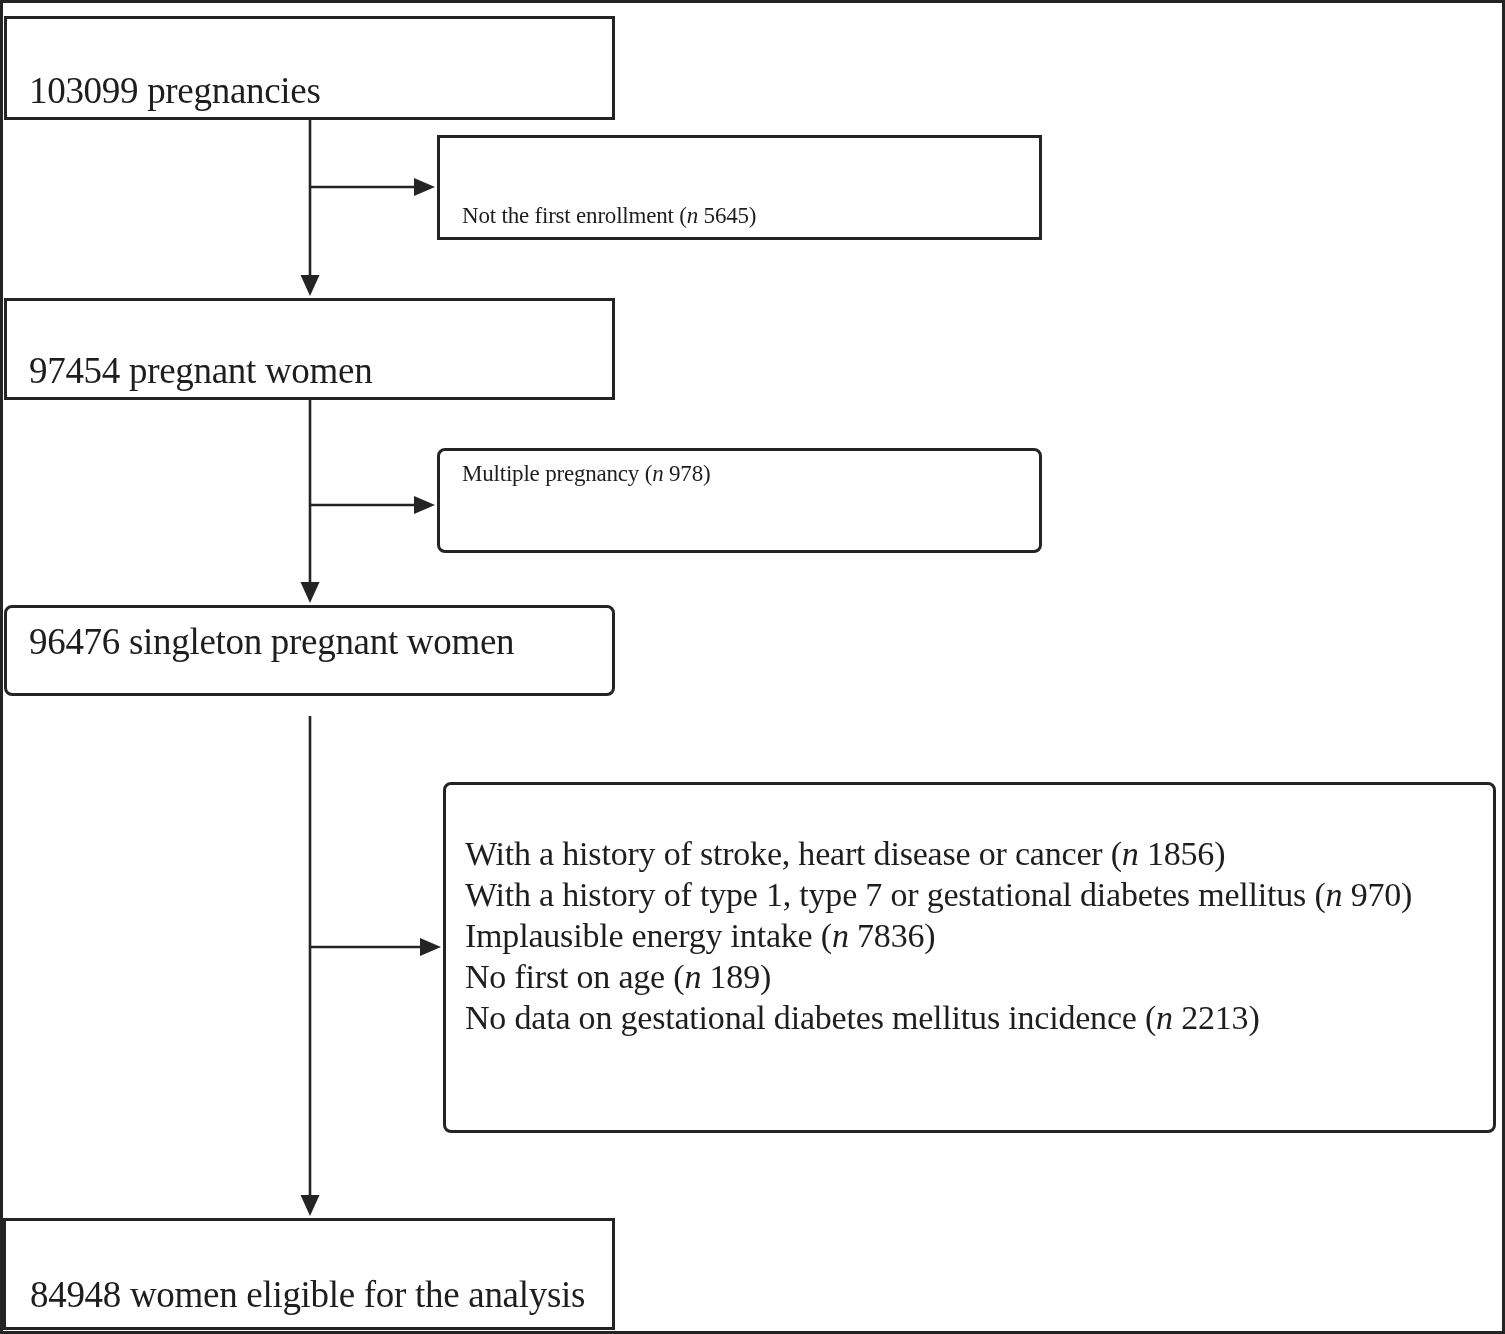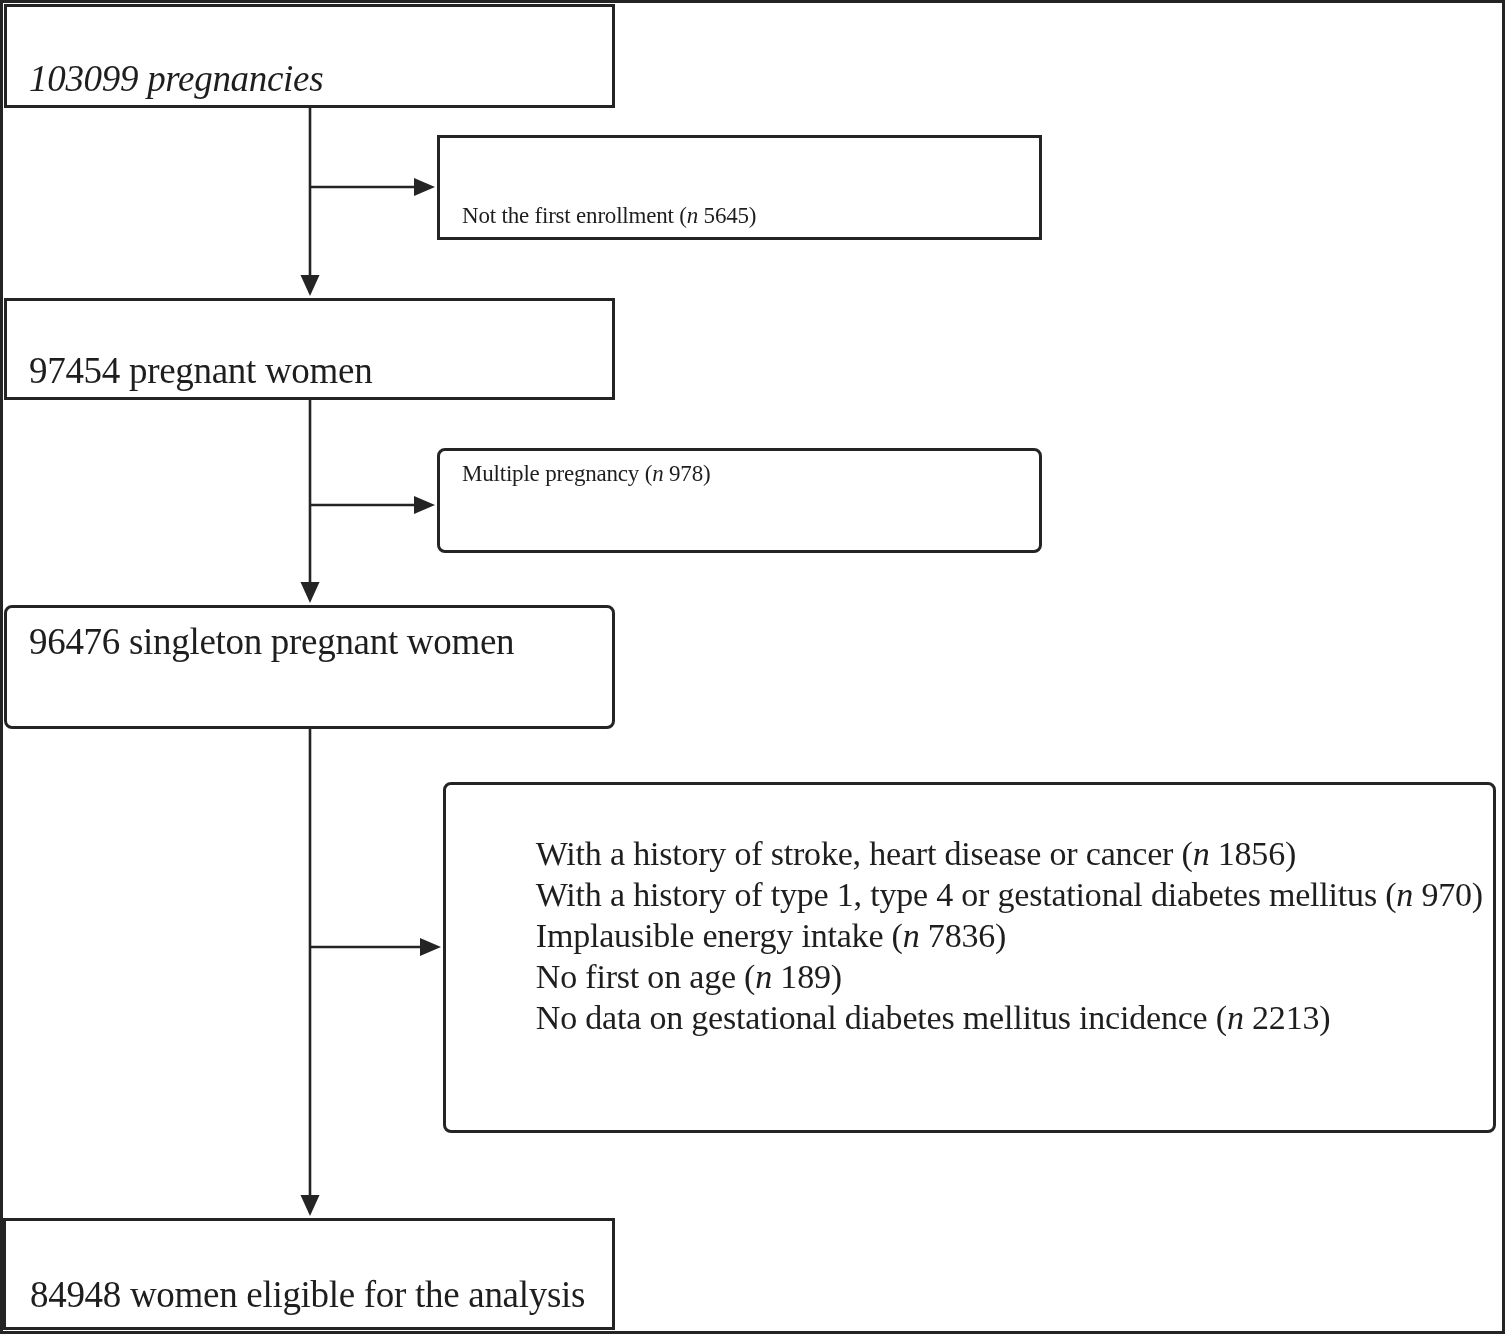--- a/index.html
+++ b/index.html
@@ -44,28 +44,28 @@
   }
   .side-label{
     font-size:23px;
     letter-spacing:-0.2px;
     white-space:nowrap;
     line-height:1.2;
   }
   .align-bottom{align-items:flex-end;}
   .align-top{align-items:flex-start;border-radius:8px;}
   
-  .box-step1{left:4px;top:4px;width:611px;height:104px;padding:0 10px 4px 22px;font-style:italic;}
+  .box-step1{left:4px;top:16px;width:611px;height:104px;padding:0 10px 4px 22px;}
   .box-step2{left:4px;top:298px;width:611px;height:102px;padding:0 27px 4px 22px;}
-  .box-step3{left:4px;top:605px;width:611px;height:124px;padding:12px 10px 0 22px;}
+  .box-step3{left:4px;top:605px;width:611px;height:91px;padding:12px 10px 0 22px;}
   .box-step4{left:3px;top:1218px;width:612px;height:112px;padding:0 10px 10px 24px;text-align:center;}
   
   .box-excl1{left:437px;top:135px;width:605px;height:105px;padding:0 10px 7px 22px;}
   .box-excl2{left:437px;top:448px;width:605px;height:105px;padding:9px 10px 0 22px;}
-  .box-excl3{left:443px;top:782px;width:1053px;height:351px;padding:48px 10px 0 19px;justify-content:flex-end;}
+  .box-excl3{left:443px;top:782px;width:1053px;height:351px;padding:48px 10px 0 19px;}
   .excl-list{
     list-style:none;
     margin:0;padding:0;
   }
   .excl-list li{
     font-size:34px;
     letter-spacing:-0.2px;
     line-height:41px;
     white-space:nowrap;
   }
@@ -120,21 +120,21 @@
     <span class="side-label"><span>Multiple pregnancy (</span><i>n</i><span> 978)</span></span>
   </div>
 
   <div class="box box-step3 align-top">
     <span class="label">96476 singleton pregnant women</span>
   </div>
 
   <div class="box box-excl3 align-top">
     <ul class="excl-list">
       <li><span>With a history of stroke, heart disease or cancer (</span><i>n</i><span> 1856)</span></li>
-      <li><span>With a history of type 1, type 4 or gestational diabetes mellitus (</span><i>n</i><span> 970)</span></li>
+      <li><span>With a history of type 1, type 7 or gestational diabetes mellitus (</span><i>n</i><span> 970)</span></li>
       <li><span>Implausible energy intake (</span><i>n</i><span> 7836)</span></li>
       <li><span>No first on age (</span><i>n</i><span> 189)</span></li>
       <li><span>No data on gestational diabetes mellitus incidence (</span><i>n</i><span> 2213)</span></li>
     </ul>
   </div>
 
   <div class="box box-step4 align-bottom">
     <span class="label">84948 women eligible for the analysis</span>
   </div>
 

